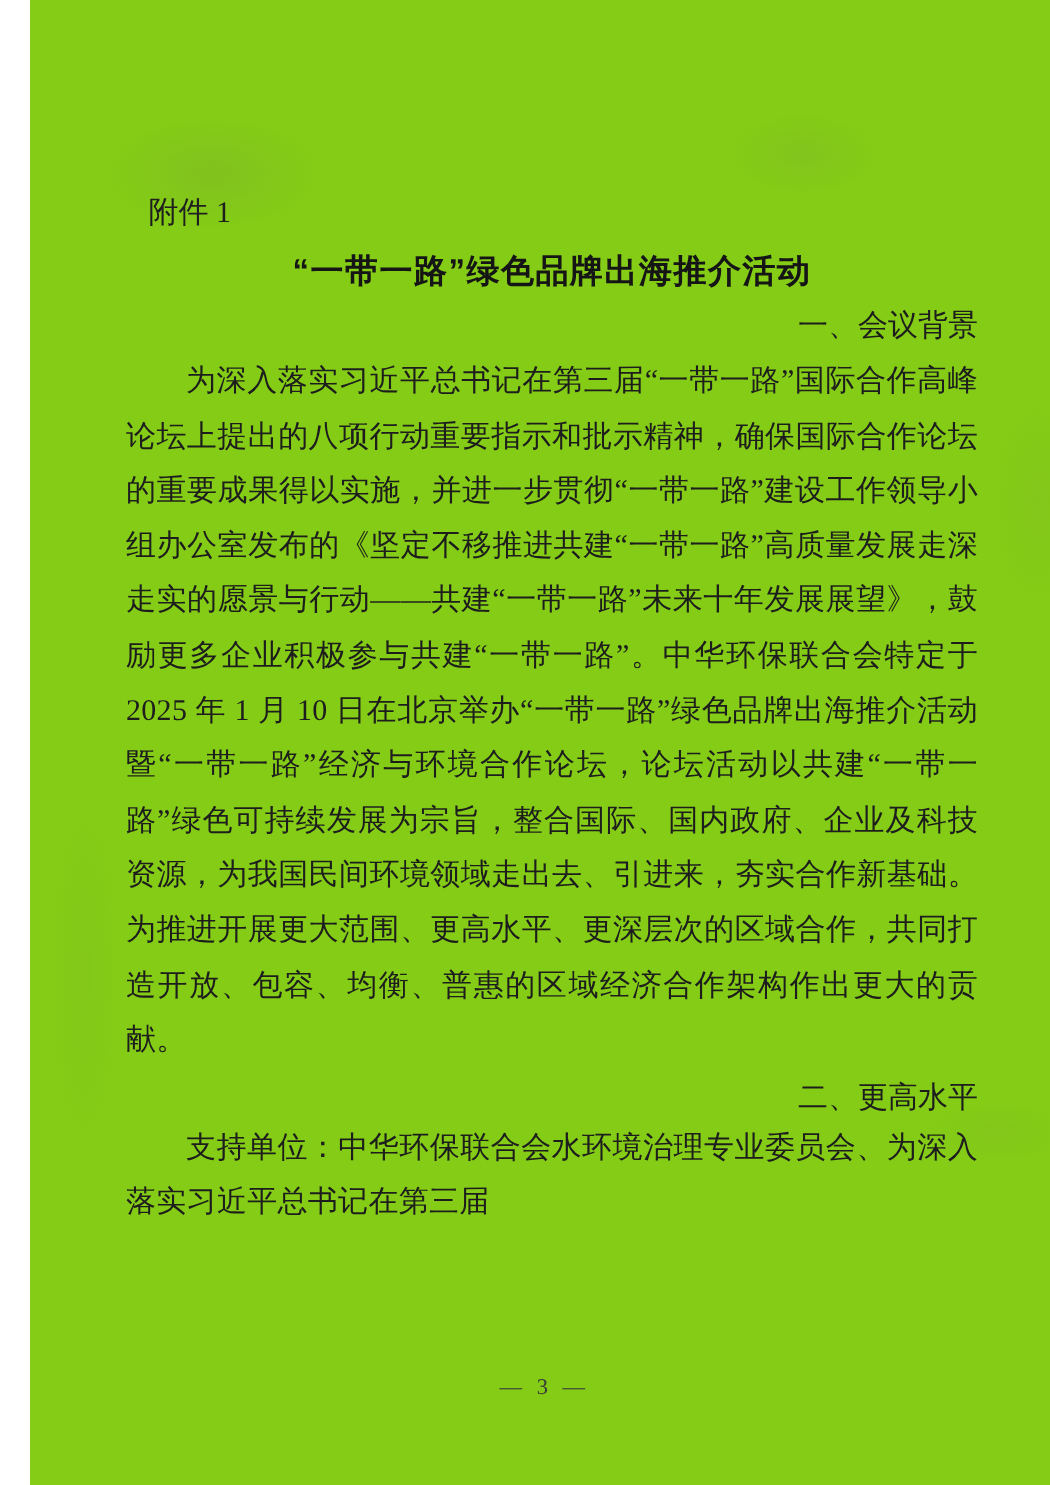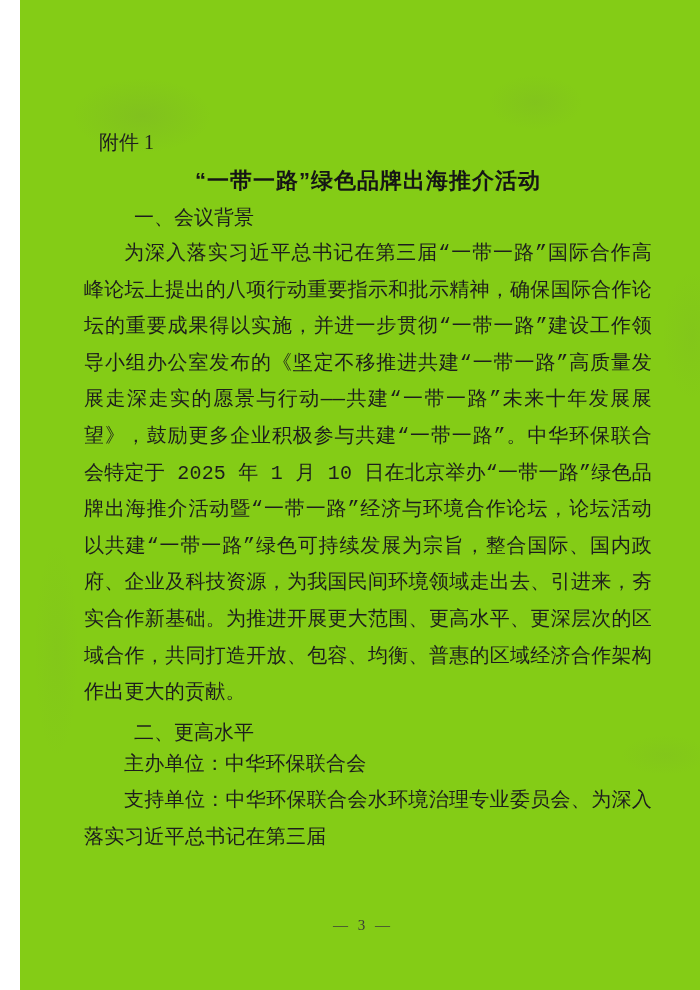--- a/index.html
+++ b/index.html
@@ -46,29 +46,29 @@
     text-align: center;
     color: #151515;
     margin: 7px 0 0 0;
   }
   .tline { display: block; }
   .heading {
     font-size: 20px;
     line-height: 30px;
     margin-top: 5px;
     padding-left: 50px;
+    text-align: right;
   }
   .body-para {
     font-size: 20px;
     line-height: 36.6px;
     letter-spacing: 0.2px;
     text-align: justify;
     text-indent: 2em;
     margin: 4px 0 0 0;
-    font-family: Liberation Mono, monospace;
   }
   p.org { margin: 0; }
   .page-number {
     position: absolute;
     left: 0;
     right: 14px;
     bottom: 56px;
     text-align: center;
     font-size: 15px;
     letter-spacing: 3px;
@@ -90,18 +90,17 @@
   <h1 class="title">
     <span class="tline">“一带一路”绿色品牌出海推介活动</span>
   </h1>
 
   <div class="heading">一、会议背景</div>
 
   <p class="body-para">为深入落实习近平总书记在第三届“一带一路”国际合作高峰论坛上提出的八项行动重要指示和批示精神，确保国际合作论坛的重要成果得以实施，并进一步贯彻“一带一路”建设工作领导小组办公室发布的《坚定不移推进共建“一带一路”高质量发展走深走实的愿景与行动——共建“一带一路”未来十年发展展望》，鼓励更多企业积极参与共建“一带一路”。中华环保联合会特定于 2025 年 1 月 10 日在北京举办“一带一路”绿色品牌出海推介活动暨“一带一路”经济与环境合作论坛，论坛活动以共建“一带一路”绿色可持续发展为宗旨，整合国际、国内政府、企业及科技资源，为我国民间环境领域走出去、引进来，夯实合作新基础。为推进开展更大范围、更高水平、更深层次的区域合作，共同打造开放、包容、均衡、普惠的区域经济合作架构作出更大的贡献。</p>
 
   <div class="heading">二、更高水平</div>
 
-  <p class="body-para org">主办单位：中华环保联合会</p>
 
   <p class="body-para org">支持单位：中华环保联合会水环境治理专业委员会、为深入落实习近平总书记在第三届</p>
 
   <div class="page-number">— 3 —</div>
 </div>
 
 </body></html>

